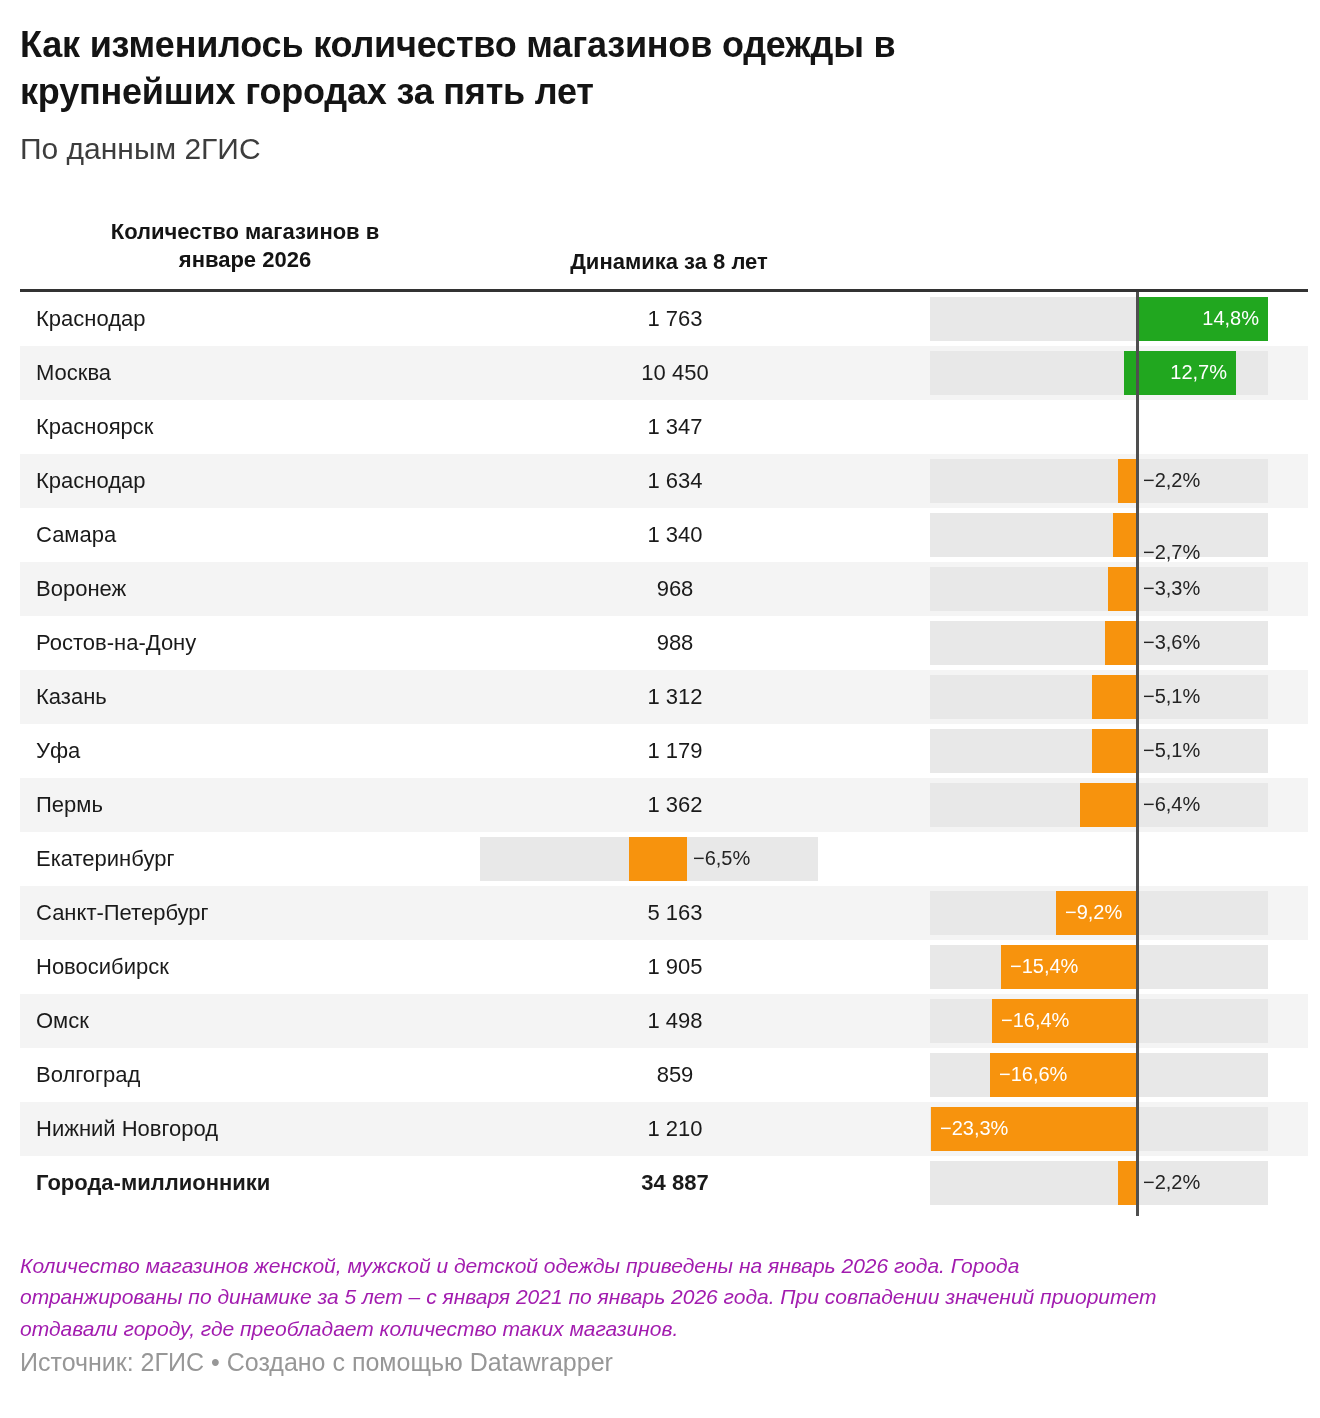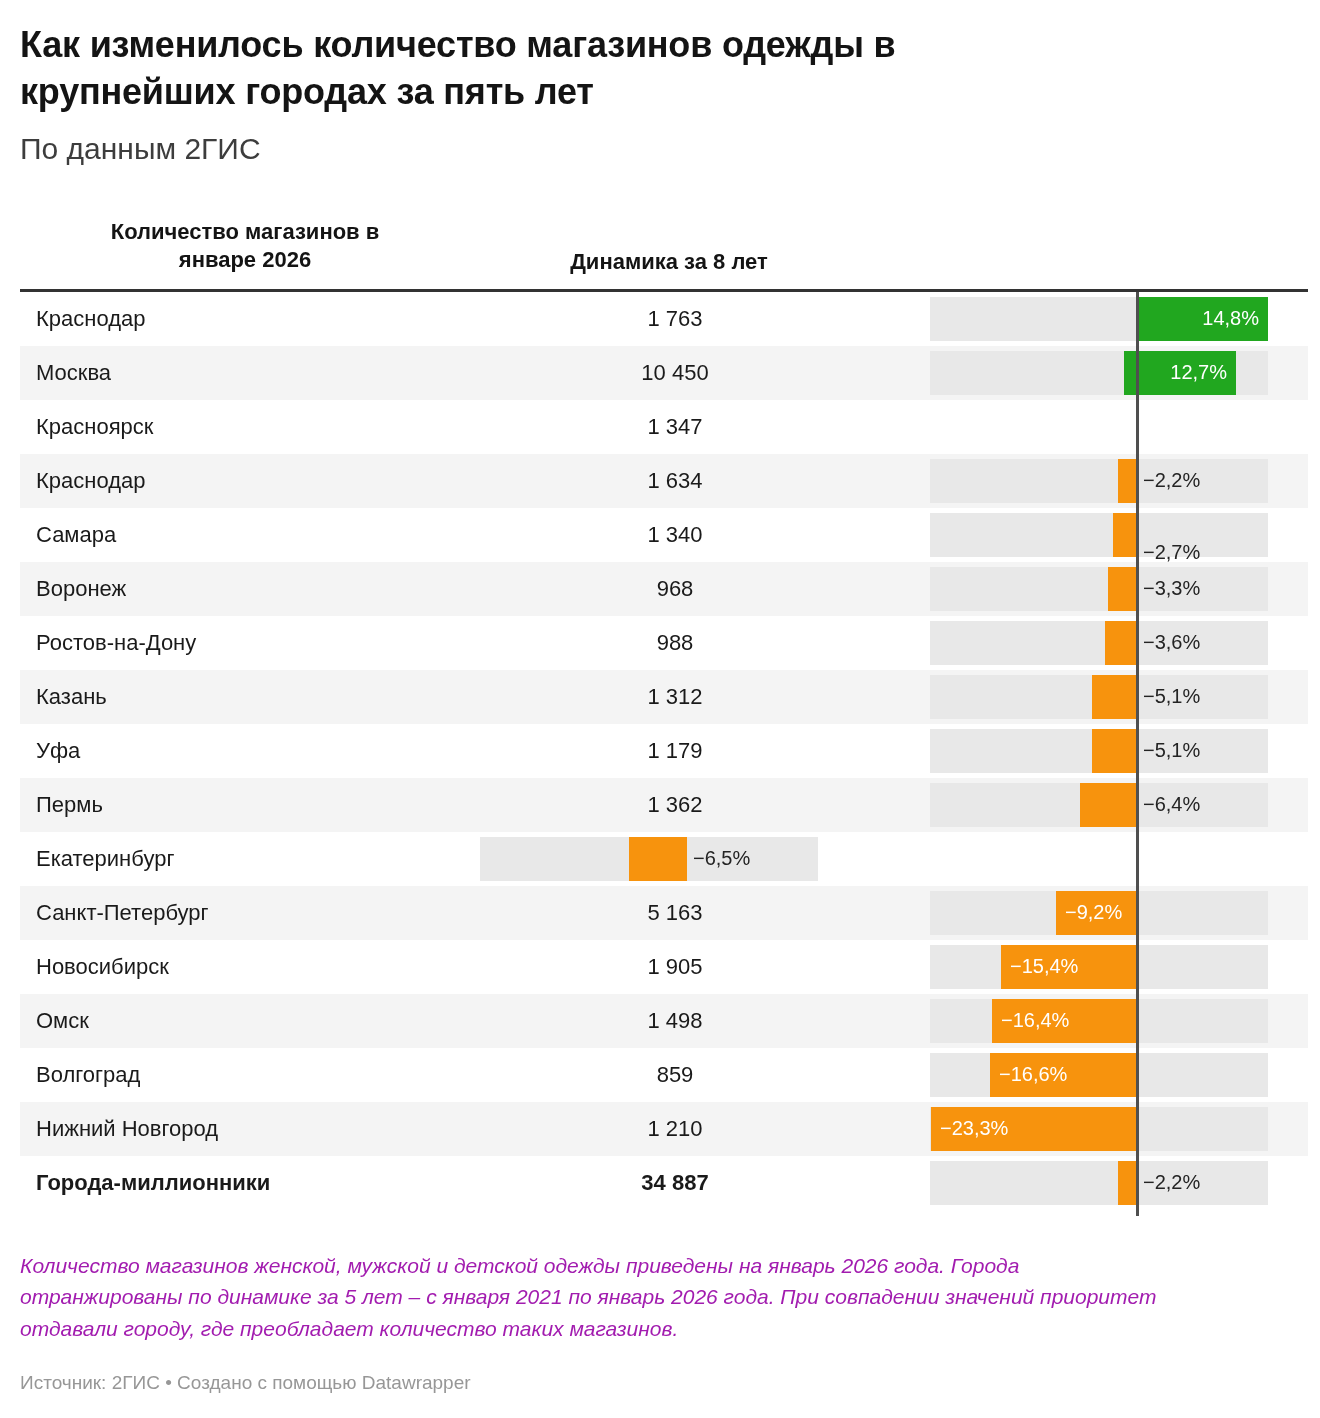--- a/index.html
+++ b/index.html
@@ -64,21 +64,21 @@
   }
   .axis{
     position:absolute;left:1116px;top:0;width:3px;height:924px;
     background:var(--axis);z-index:3;
   }
   
   .notes{
     margin-top:40px;font-style:italic;font-size:21px;line-height:1.5;
     color:#a21caf;max-width:1160px;
   }
-  .source{margin-top:28px;font-size:19px;color:#979797;}
+  .source{margin-top:4px;font-size:25px;color:#979797;}
 </style>
 </head>
 <body>
 
 <div class="container">
 
   <h1 class="title">Как изменилось количество магазинов одежды в крупнейших городах за пять лет</h1>
   <div class="subtitle">По данным 2ГИС</div>
 
   <div class="thead">

